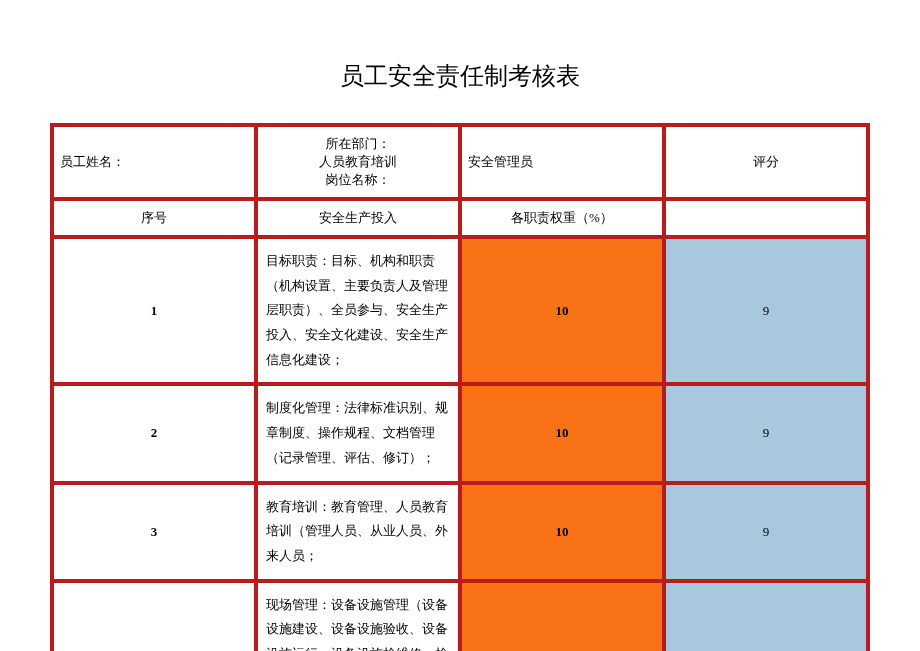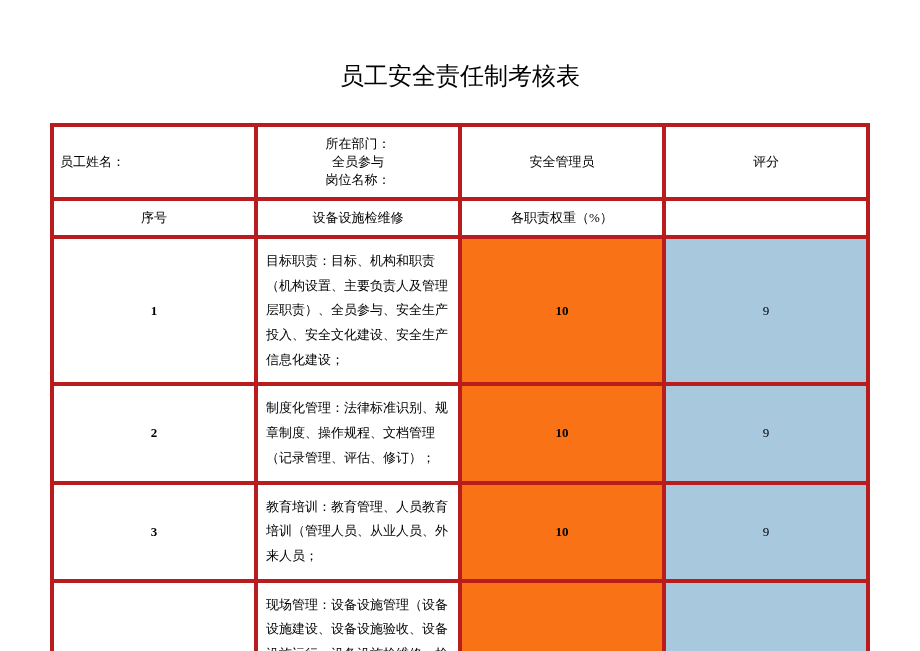--- a/index.html
+++ b/index.html
@@ -58,30 +58,30 @@
 <table>
   <thead>
     <tr class="header-row">
       <td>
         <span class="lbl">员工姓名：</span>
         <span></span>
       </td>
       <td>
         <div class="header-inline">
           <span class="lbl">所在部门：</span>
-          <span class="val">全员参与</span>
+          <span class="val">人员教育培训</span>
           <span class="lbl">岗位名称：</span>
         </div>
       </td>
-      <td style="text-align:center">安全管理员</td>
+      <td style="">安全管理员</td>
       <td style="text-align:center">评分</td>
     </tr>
     <tr class="subheader-row">
       <td>序号</td>
-      <td>设备设施检维修</td>
+      <td>安全生产投入</td>
       <td>各职责权重（%）</td>
       <td></td>
     </tr>
   </thead>
   <tbody>
     <tr>
       <td class="col-seq">1</td>
       <td class="col-duty">目标职责：目标、机构和职责（机构设置、主要负责人及管理层职责）、全员参与、安全生产投入、安全文化建设、安全生产信息化建设；</td>
       <td class="col-weight">10</td>
       <td class="col-score">9</td>

